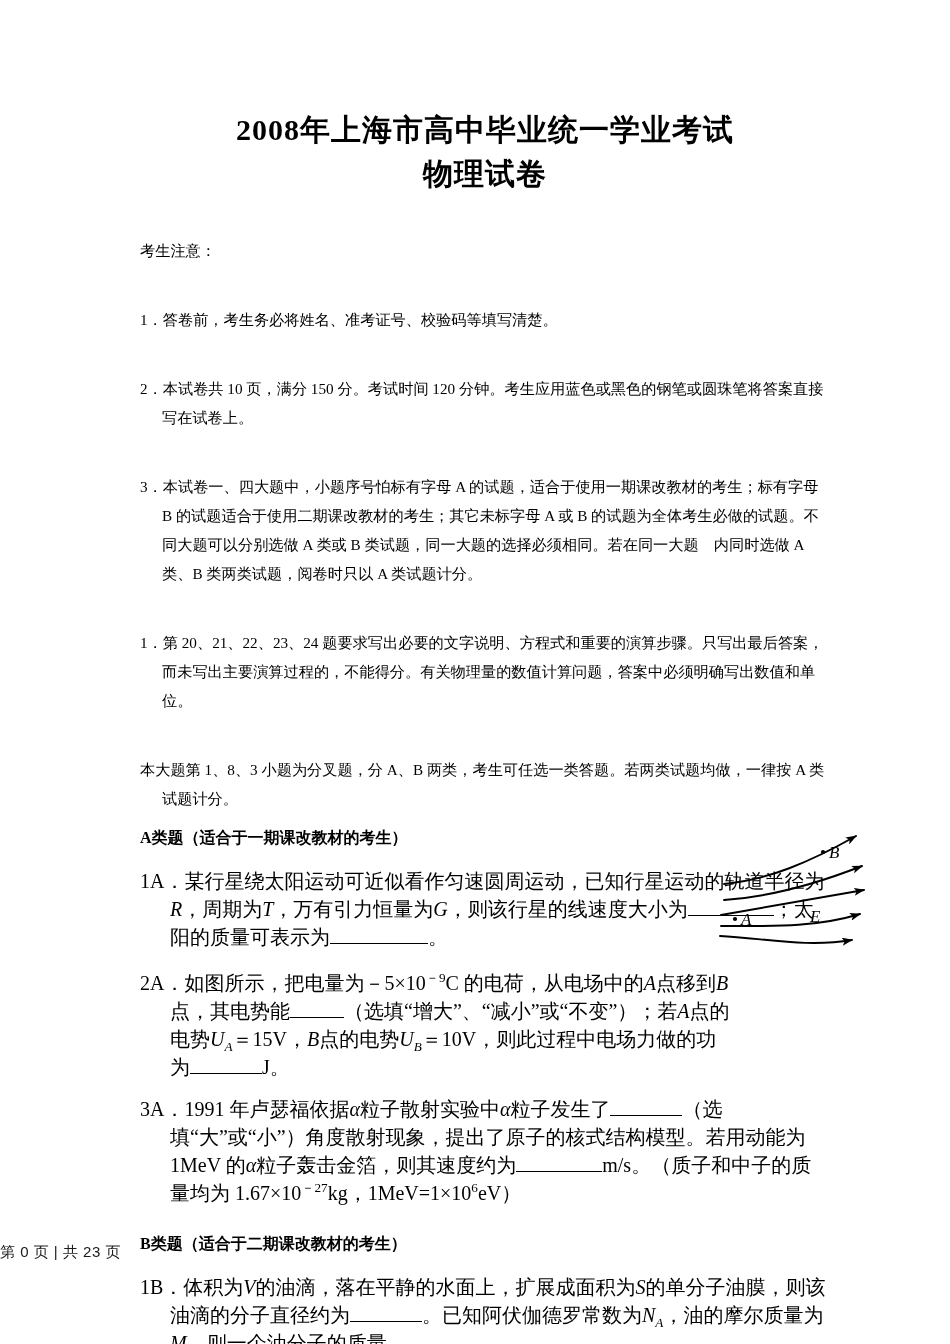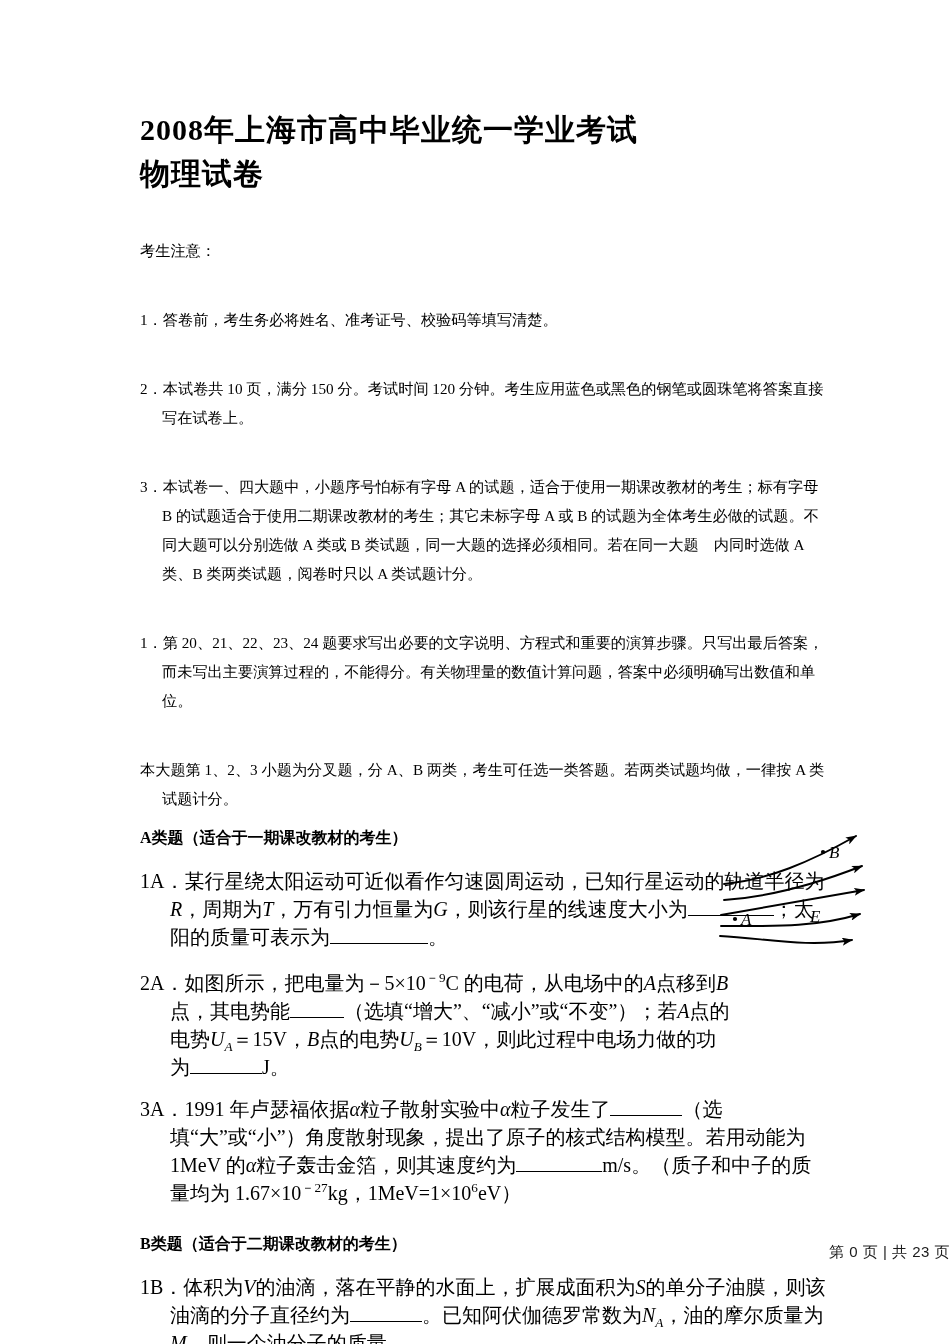--- a/index.html
+++ b/index.html
@@ -23,20 +23,21 @@
     background: #ffffff;
   }
   .doc-body {
     position: absolute;
     left: 140px;
     top: 108px;
     width: 690px;
   }
   
   .title-block {
+    text-align: center;
     margin-bottom: 34px;
   }
   .title-line {
     font-size: 30px;
     font-weight: bold;
     letter-spacing: 1px;
     line-height: 44px;
     white-space: nowrap;
   }
   .p-notice {
@@ -106,21 +107,21 @@
     height: 132px;
   }
   .field-figure svg { display: block; }
 
   
   .footer {
     position: absolute;
     left: 0;
     top: 1243px;
     width: 950px;
-    text-align: right;
+    text-align: left;
     font-size: 15px;
     font-family: "Liberation Sans", sans-serif;
     color: #1a1a1a;
     letter-spacing: 0.5px;
   }
 </style>
 </head>
 <body>
 
 <div class="page">
@@ -131,21 +132,21 @@
       <div class="title-line">2008年上海市高中毕业统一学业考试</div>
       <div class="title-line">物理试卷</div>
     </div>
 
     <div class="p-notice">考生注意：</div>
     <div class="p-notice hang">1．答卷前，考生务必将姓名、准考证号、校验码等填写清楚。</div>
     <div class="p-notice hang">2．本试卷共 10 页，满分 150 分。考试时间 120 分钟。考生应用蓝色或黑色的钢笔或圆珠笔将答案直接写在试卷上。</div>
     <div class="p-notice hang">3．本试卷一、四大题中，小题序号怕标有字母 A 的试题，适合于使用一期课改教材的考生；标有字母 B 的试题适合于使用二期课改教材的考生；其它未标字母 A 或 B 的试题为全体考生必做的试题。不同大题可以分别选做 A 类或 B 类试题，同一大题的选择必须相同。若在同一大题　内同时选做 A 类、B 类两类试题，阅卷时只以 A 类试题计分。</div>
     <div class="p-notice hang">1．第 20、21、22、23、24 题要求写出必要的文字说明、方程式和重要的演算步骤。只写出最后答案，而未写出主要演算过程的，不能得分。有关物理量的数值计算问题，答案中必须明确写出数值和单位。</div>
 
-    <div class="p-notice hang">本大题第 1、2、3 小题为分叉题，分 A、B 两类，考生可任选一类答题。若两类试题均做，一律按 A 类试题计分。</div>
+    <div class="p-notice hang">本大题第 1、8、3 小题为分叉题，分 A、B 两类，考生可任选一类答题。若两类试题均做，一律按 A 类试题计分。</div>
 
     <div class="spacer-10"></div>
     <div class="cat-head">A类题（适合于一期课改教材的考生）</div>
     <div class="spacer-14"></div>
 
     <div class="qline-wrap hang-q">
       <span>1A．</span><span>某行星绕太阳运动可近似看作匀速圆周运动，已知行星运动的轨道半径为</span><span class="var">R</span><span>，周期为</span><span class="var">T</span><span>，万有引力恒量为</span><span class="var">G</span><span>，则该行星的线速度大小为</span><span class="blank blank-l"></span><span>；太阳的质量可表示为</span><span class="blank blank-xl"></span><span>。</span>
     </div>
 
     <div class="spacer-18"></div>

